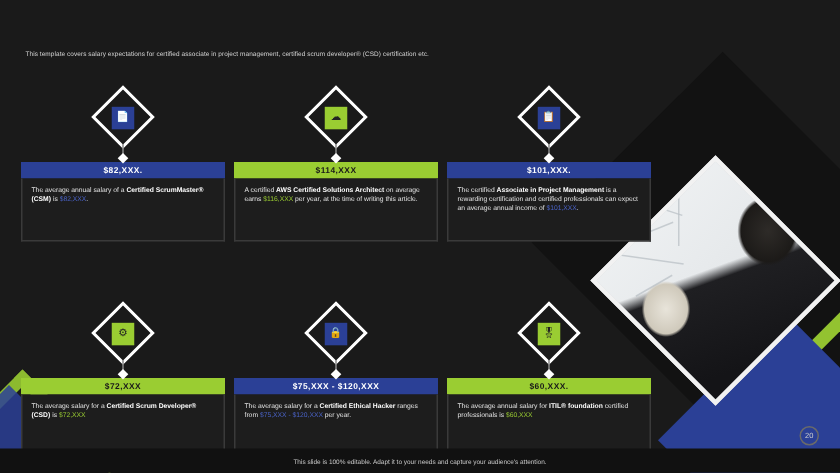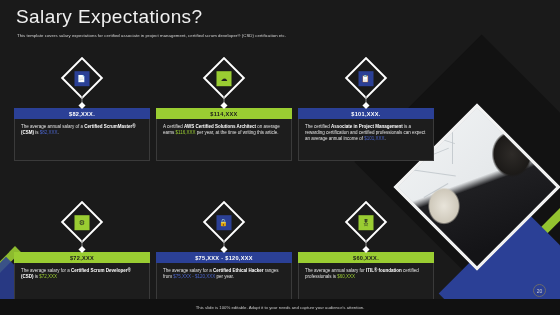--- a/index.html
+++ b/index.html
@@ -206,21 +206,20 @@
   <div class="photo-diamond">
     <div class="photo-inner">
       <div class="wb-line" style="left:18px;top:34px;width:46px;height:1px;transform:rotate(18deg);"></div>
       <div class="wb-line" style="left:24px;top:52px;width:34px;height:1px;transform:rotate(-22deg);"></div>
       <div class="wb-line" style="left:14px;top:70px;width:50px;height:1px;transform:rotate(8deg);"></div>
       <div class="wb-line" style="left:30px;top:88px;width:28px;height:1px;transform:rotate(-30deg);"></div>
       <div class="wb-line" style="left:60px;top:28px;width:1px;height:34px;"></div>
     </div>
   </div>
 
-  <h1 class="title">Salary Expectations?</h1>
   <p class="subtitle">This template covers salary expectations for certified associate in project management, certified scrum developer® (CSD) certification etc.</p>
 
   <div class="grid">
 
     <div class="row">
 
       <div class="card">
         <div class="diamond-wrap">
           <div class="diamond">
             <span class="inner blue">📄</span>

